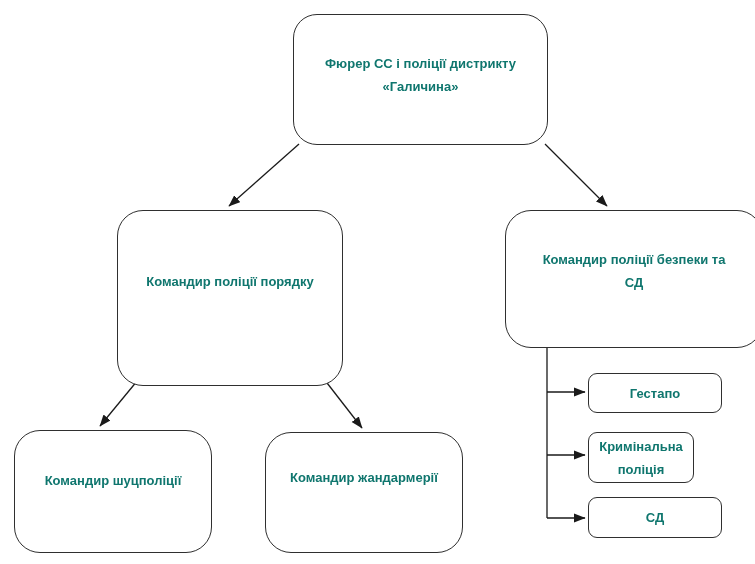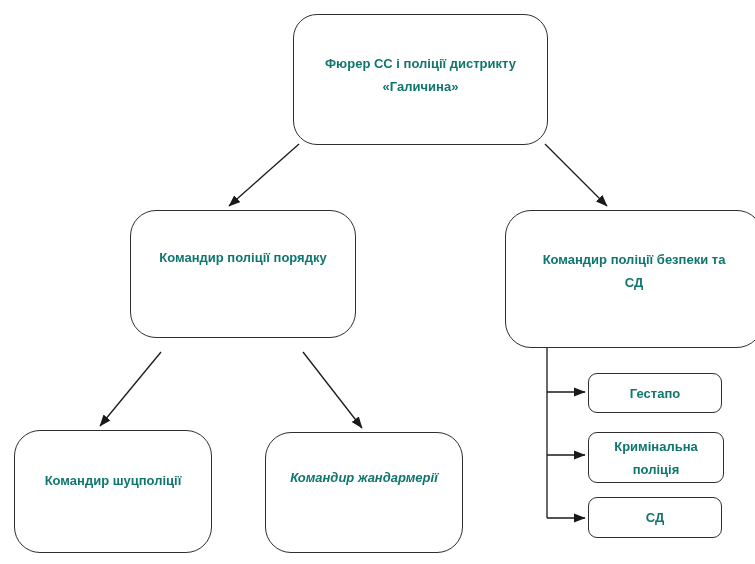--- a/index.html
+++ b/index.html
@@ -32,27 +32,27 @@
     justify-content: center;
     text-align: center;
     font-weight: bold;
     font-size: 13px;
     line-height: 23px;
     color: #0f766e;
     white-space: pre-line;
   }
   
   .node-fuhrer    { left: 293px; top: 14px;  width: 255px; height: 131px; border-radius: 24px; padding: 0 26px 10px; }
-  .node-order     { left: 117px; top: 210px; width: 226px; height: 128px; border-radius: 26px; padding: 0 18px 34px; margin-left: 13px; }
+  .node-order     { left: 117px; top: 210px; width: 226px; height: 176px; border-radius: 26px; padding: 0 18px 34px; }
   .node-security  { left: 505px; top: 210px; width: 258px; height: 138px; border-radius: 26px; padding: 0 28px 16px; }
   .node-schutz    { left: 14px;  top: 430px; width: 198px; height: 123px; border-radius: 26px; padding: 0 14px 22px; }
-  .node-gendarm   { left: 265px; top: 432px; width: 198px; height: 121px; border-radius: 26px; padding: 0 14px 30px; font-style: italic; }
+  .node-gendarm   { left: 265px; top: 432px; width: 198px; height: 121px; border-radius: 26px; padding: 0 14px 30px; }
   
   .node-gestapo   { left: 588px; top: 373px; width: 134px; height: 40px; border-radius: 9px; text-align: center; }
-  .node-kripo     { left: 588px; top: 432px; width: 136px; height: 51px; border-radius: 9px; }
+  .node-kripo     { left: 588px; top: 432px; width: 106px; height: 51px; border-radius: 9px; }
   .node-sd        { left: 588px; top: 497px; width: 134px; height: 41px; border-radius: 9px; }
 </style>
 </head>
 <body>
 
 <div class="canvas">
 
   <svg class="connector-layer" viewBox="0 0 755 564" xmlns="http://www.w3.org/2000/svg">
     <defs>
       <marker id="arrowhead" markerWidth="10" markerHeight="8" refX="8.5" refY="3.5" orient="auto">

